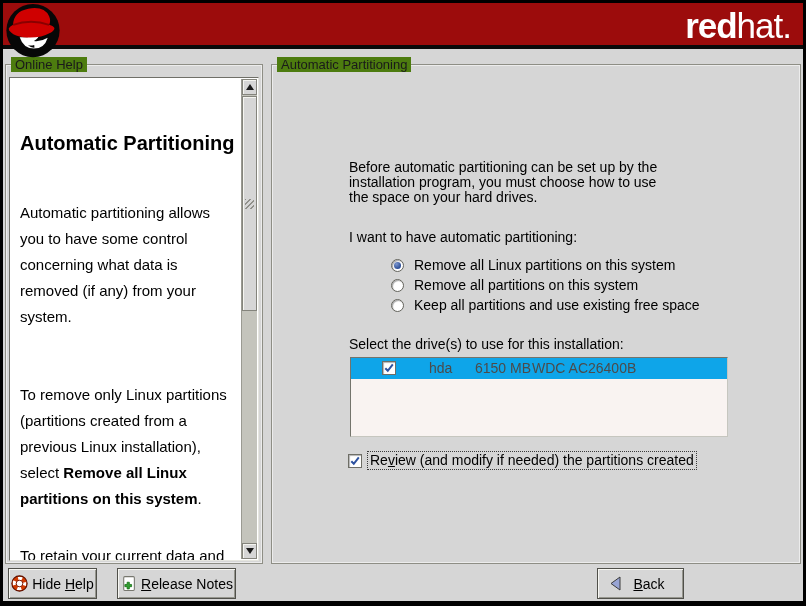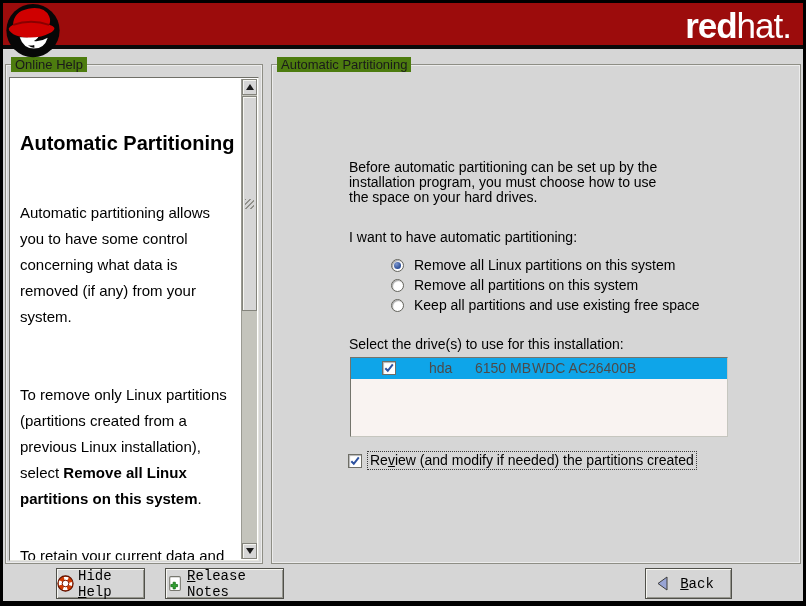--- a/index.html
+++ b/index.html
@@ -80,22 +80,22 @@
   .cell { position:absolute; top:2px; color:#4b4b4b; line-height:17px; }
   .cell-name { left:78px; } .cell-size { left:124px; } .cell-model { left:181px; }
   .review-row { display:flex; align-items:center; margin-top:14px; margin-left:-1px; }
   .review-row .checkbox { margin-right:5px; }
   .review-label { border:1px dotted #3a3a3a; padding:0 2px; line-height:17px; }
 
   
   .btn { position:absolute; top:565px; height:31px; background:#d6d6d6;
          border:1px solid #50504a;
          box-shadow:inset 1px 1px 0 #f7f7f2, inset -1px -1px 0 #96968e;
-         font-family:Liberation Mono, monospace; font-size:14px; color:#000;
-         display:flex; align-items:center; justify-content:center; cursor:default;margin-left:48px; }
+         font-family:Liberation Sans, sans-serif; font-size:14px; color:#000;
+         display:flex; align-items:center; justify-content:center; cursor:default; }
   .btn svg { flex:none; }
   .btn-hide { left:5px; width:89px; gap:4px; }
   .btn-release { left:114px; width:119px; gap:4px; }
   .btn-back { left:594px; width:87px; gap:8px; padding-right:10px; }
   .btn-next { left:709px; width:87px; gap:16px; padding-right:8px; }
 </style>
 </head>
 <body>
 
 <div class="window">

